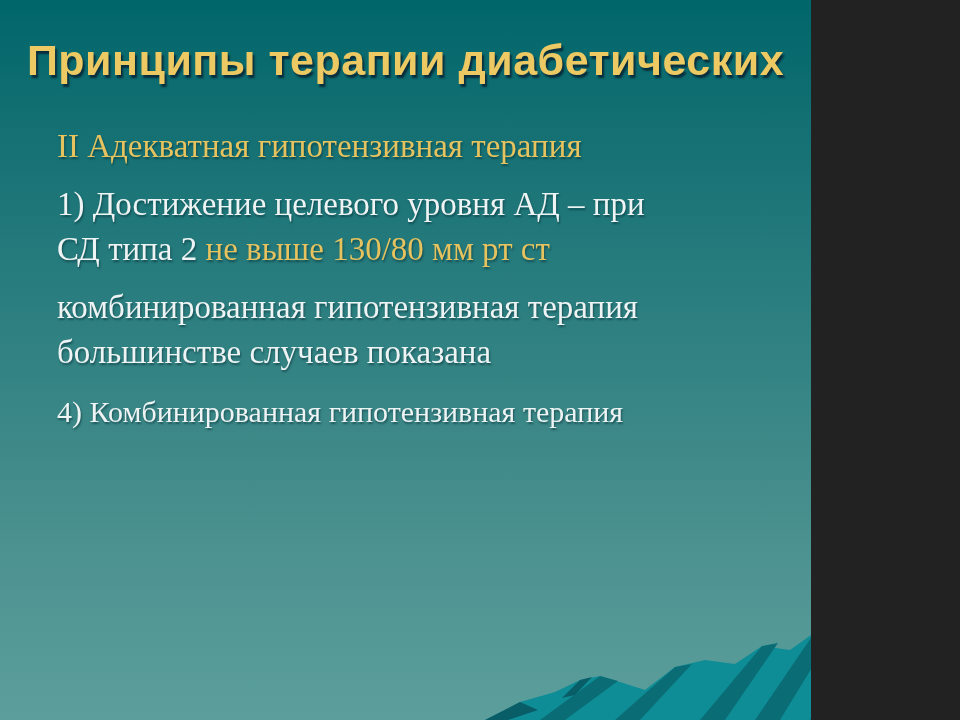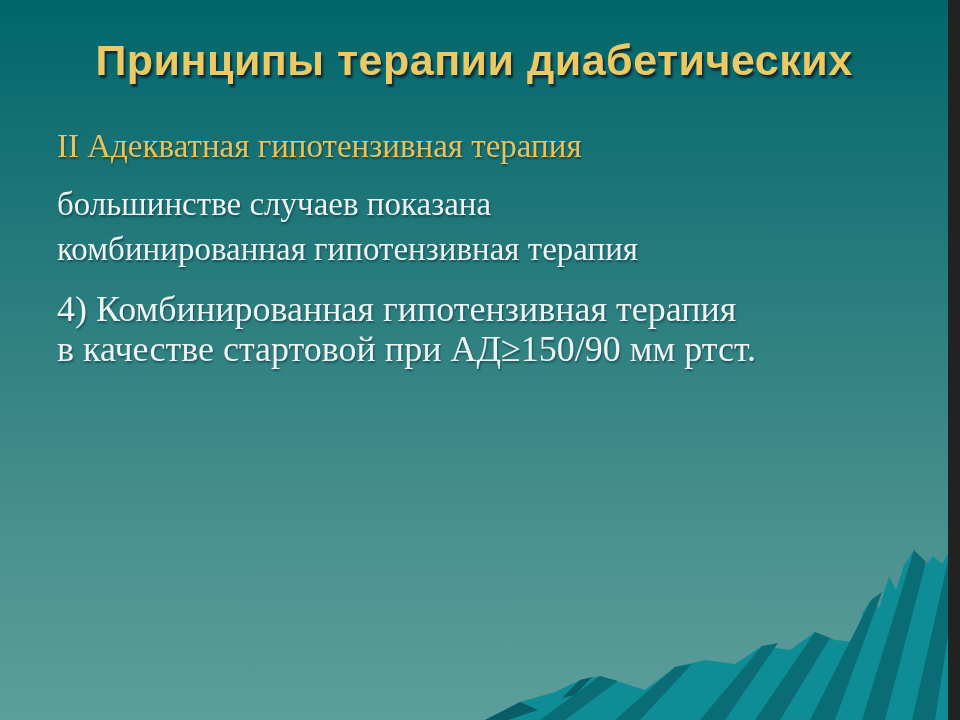--- a/index.html
+++ b/index.html
@@ -2,21 +2,21 @@
 <html><head>
 <meta charset="utf-8">
 <style>
   html, body {
     margin: 0;
     padding: 0;
     background: #222;
   }
   .slide {
     position: relative;
-    width: 948px;
+    width: 811px;
     height: 720px;
     overflow: hidden;
     background: linear-gradient(180deg,
       #00666a 0%,
       #147073 18%,
       #2b7e7f 42%,
       #418b8a 65%,
       #539795 85%,
       #5b9e9c 100%);
     font-family: "Liberation Sans", "DejaVu Sans", sans-serif;
@@ -48,21 +48,21 @@
     color: #eef3f3;
     font-size: 33px;
     line-height: 45px;
     text-shadow: 1px 2px 2px rgba(0, 38, 48, 0.5);
     font-family: Liberation Serif, serif;
   }
   .para { margin: 0 0 13px 0; }
   .line { white-space: nowrap; }
   .gold { color: #e6c35e; }
   .para-small {
-    font-size: 36px;
+    font-size: 30px;
     line-height: 40px;
     margin-top: 17px;
   }
 </style>
 </head>
 <body>
 
 <div class="slide">
 
   <svg class="mountains" viewBox="0 0 480 240" xmlns="http://www.w3.org/2000/svg" aria-hidden="true">
@@ -85,27 +85,28 @@
     <div class="line">Принципы терапии диабетических</div>
   </div>
 
   <div class="body">
 
     <div class="para gold">
       <div class="line">II Адекватная гипотензивная терапия</div>
     </div>
 
     <div class="para">
+      <div class="line">1) Достижение целевого уровня АД – при</div>
+      <div class="line"><span>СД типа 2 </span><span class="gold">не выше 130/80 мм рт ст</span></div>
     </div>
 
 
     <div class="para">
+      <div class="line">комбинированная гипотензивная терапия</div>
       <div class="line">большинстве случаев показана</div>
-      <div class="line">комбинированная гипотензивная терапия</div>
     </div>
 
     <div class="para para-small">
       <div class="line">4) Комбинированная гипотензивная терапия</div>
-      <div class="line">в качестве стартовой при АД≥150/90 мм ртст.</div>
     </div>
 
   </div>
 </div>
 
 </body></html>

